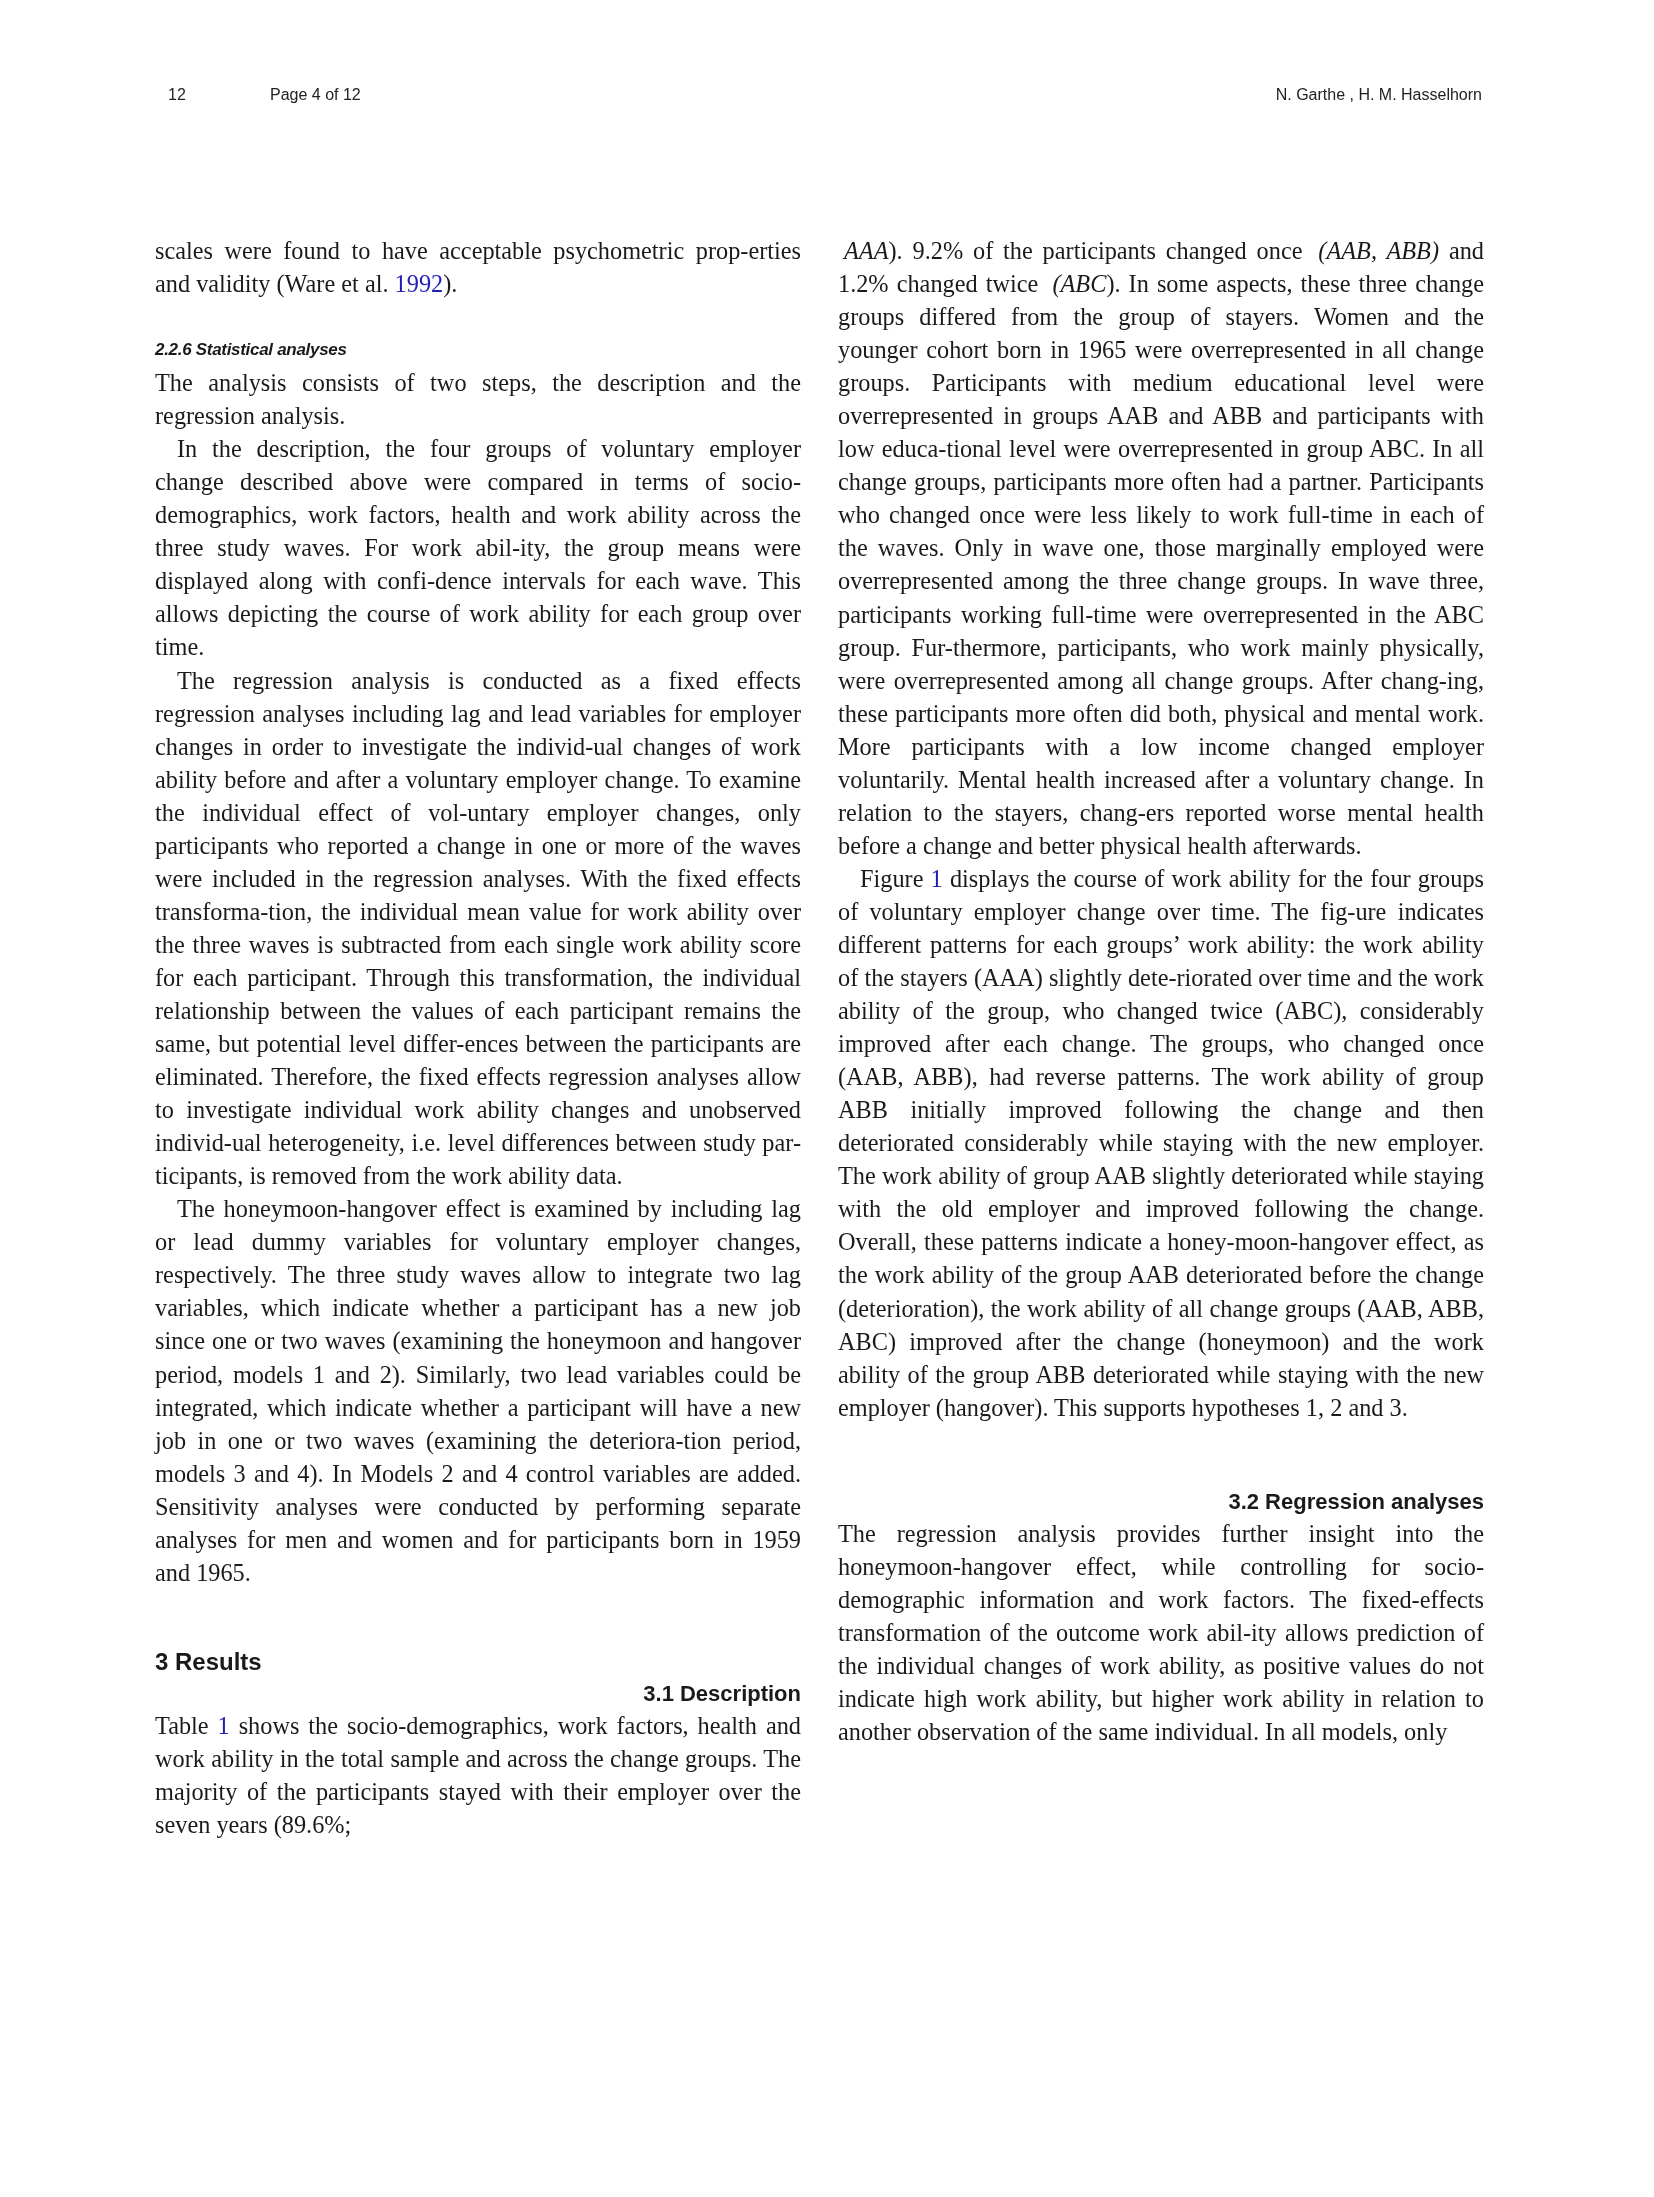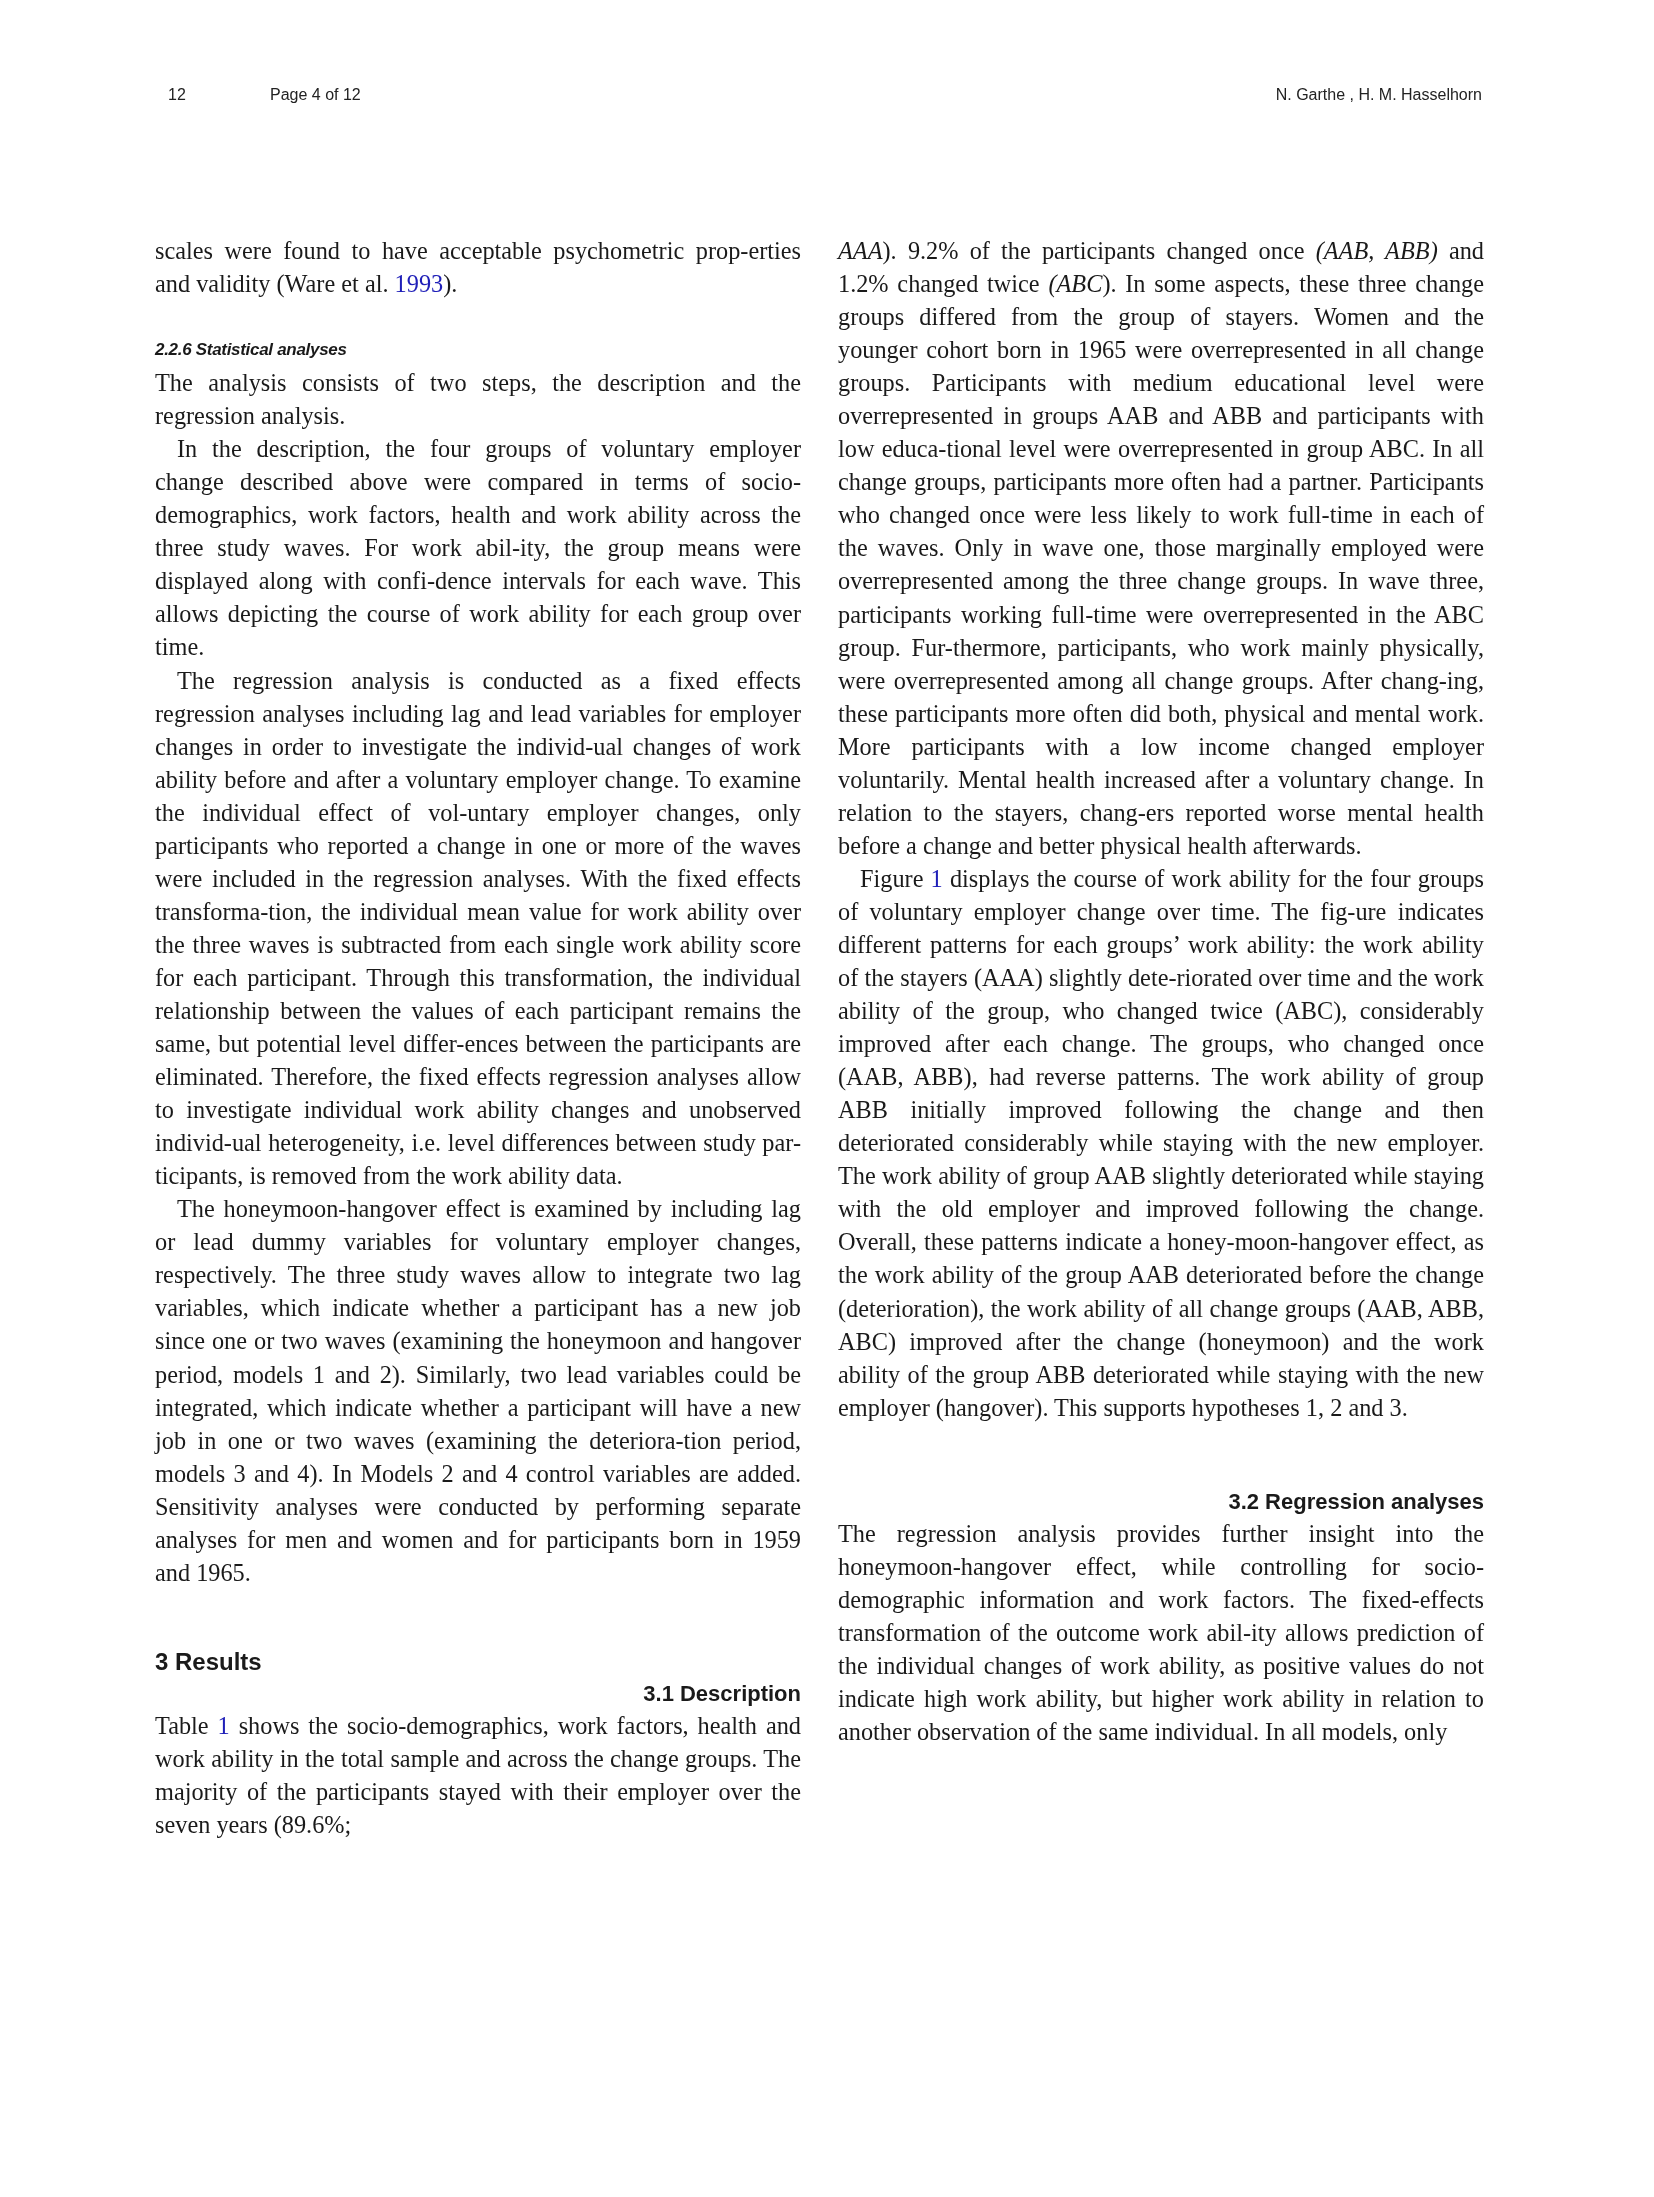--- a/index.html
+++ b/index.html
@@ -16,33 +16,33 @@
   p { margin: 0; text-align: justify; hyphens: manual; }
   p.indent { text-indent: 22px; }
   .link { color: #1f1fb8; }
   .h-sub { font-family: "Liberation Sans", sans-serif; font-style: italic; font-weight: bold;
     font-size: 17px; line-height: 33px; margin-top: 33px; letter-spacing: -0.3px; }
   .h-sec { font-family: "Liberation Sans", sans-serif; font-weight: bold; font-size: 24px;
     line-height: 33px; margin-top: 56px; }
   .h-subsec { font-family: Liberation Sans, sans-serif; font-weight: bold; font-size: 22px;
     line-height: 31px; margin-top: 0; text-align: right; }
   .h-subsec.spaced { margin-top: 62px; }
-  i { font-style: italic; }
+  i { font-style: italic; margin-left: 6px; }
 </style>
 </head>
 <body>
 
 <div class="header">
   <span class="hdr-num">12</span>
   <span class="hdr-page">Page 4 of 12</span>
   <span class="hdr-authors">N. Garthe , H. M. Hasselhorn</span>
 </div>
 
 <div class="col col-left">
-  <p><span>scales were found to have acceptable psychometric prop-erties and validity (Ware et al. </span><span class="link">1993</span><span>).</span></p>
+  <p><span>scales were found to have acceptable psychometric prop-erties and validity (Ware et al. </span><span class="link">1992</span><span>).</span></p>
 
   <div class="h-sub">2.2.6  Statistical analyses</div>
   <p>The analysis consists of two steps, the description and the regression analysis.</p>
   <p class="indent">In the description, the four groups of voluntary employer change described above were compared in terms of socio-demographics, work factors, health and work ability across the three study waves. For work abil-ity, the group means were displayed along with confi-dence intervals for each wave. This allows depicting the course of work ability for each group over time.</p>
   <p class="indent">The regression analysis is conducted as a fixed effects regression analyses including lag and lead variables for employer changes in order to investigate the individ-ual changes of work ability before and after a voluntary employer change. To examine the individual effect of vol-untary employer changes, only participants who reported a change in one or more of the waves were included in the regression analyses. With the fixed effects transforma-tion, the individual mean value for work ability over the three waves is subtracted from each single work ability score for each participant. Through this transformation, the individual relationship between the values of each participant remains the same, but potential level differ-ences between the participants are eliminated. Therefore, the fixed effects regression analyses allow to investigate individual work ability changes and unobserved individ-ual heterogeneity, i.e. level differences between study par-ticipants, is removed from the work ability data.</p>
   <p class="indent">The honeymoon-hangover effect is examined by including lag or lead dummy variables for voluntary employer changes, respectively. The three study waves allow to integrate two lag variables, which indicate whether a participant has a new job since one or two waves (examining the honeymoon and hangover period, models 1 and 2). Similarly, two lead variables could be integrated, which indicate whether a participant will have a new job in one or two waves (examining the deteriora-tion period, models 3 and 4). In Models 2 and 4 control variables are added. Sensitivity analyses were conducted by performing separate analyses for men and women and for participants born in 1959 and 1965.</p>
 
   <div class="h-sec">3  Results</div>
   <div class="h-subsec">3.1  Description</div>
   <p><span>Table </span><span class="link">1</span><span> shows the socio-demographics, work factors, health and work ability in the total sample and across the change groups. The majority of the participants stayed with their employer over the seven years (89.6%;</span></p>

